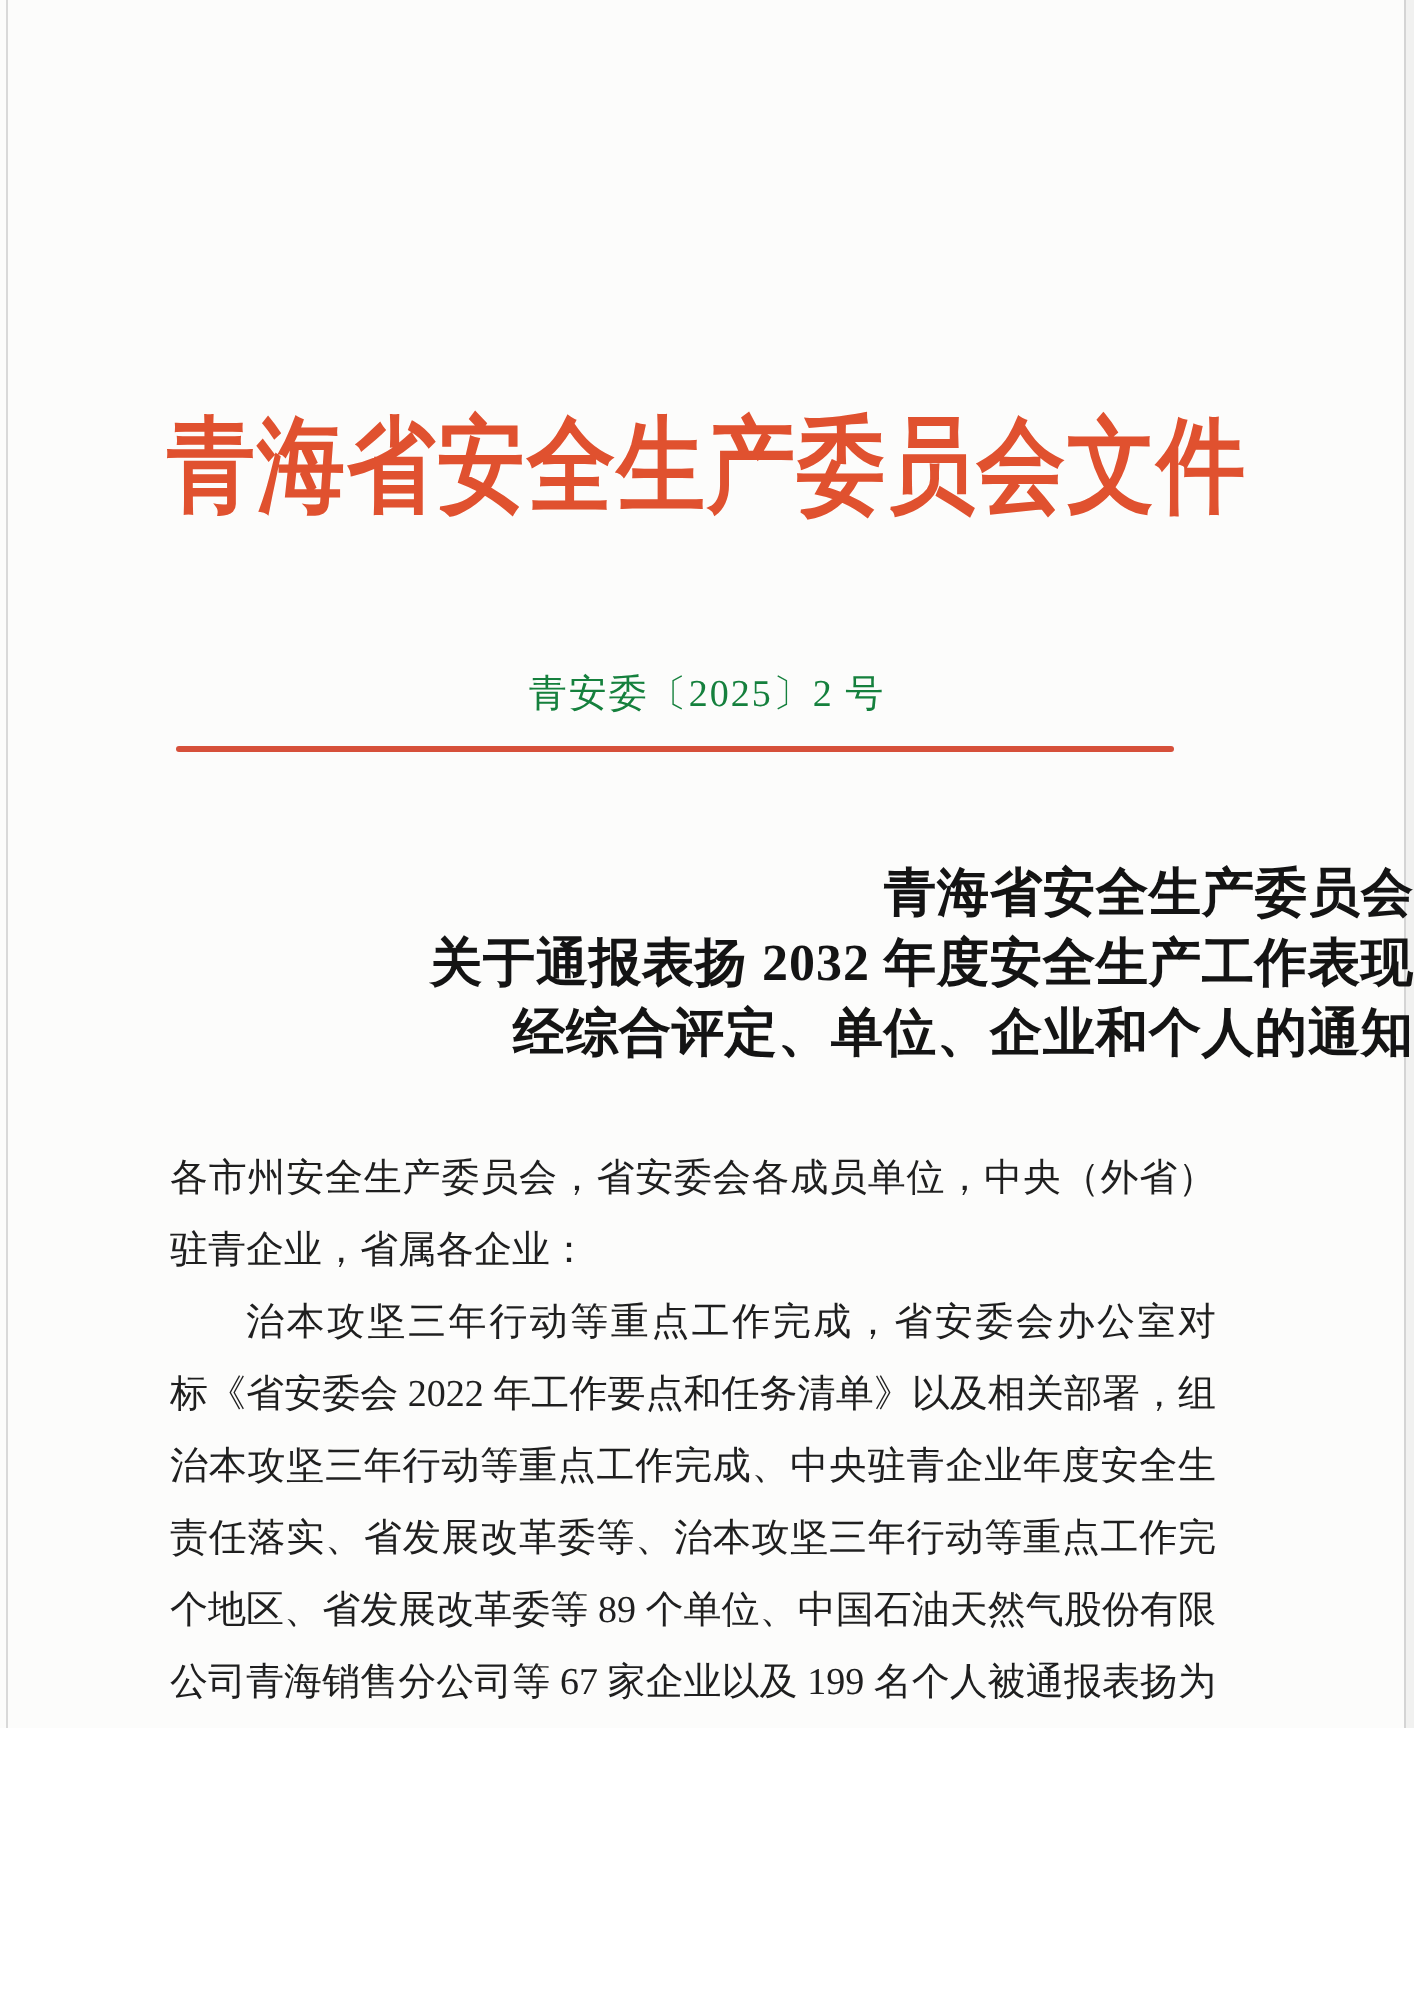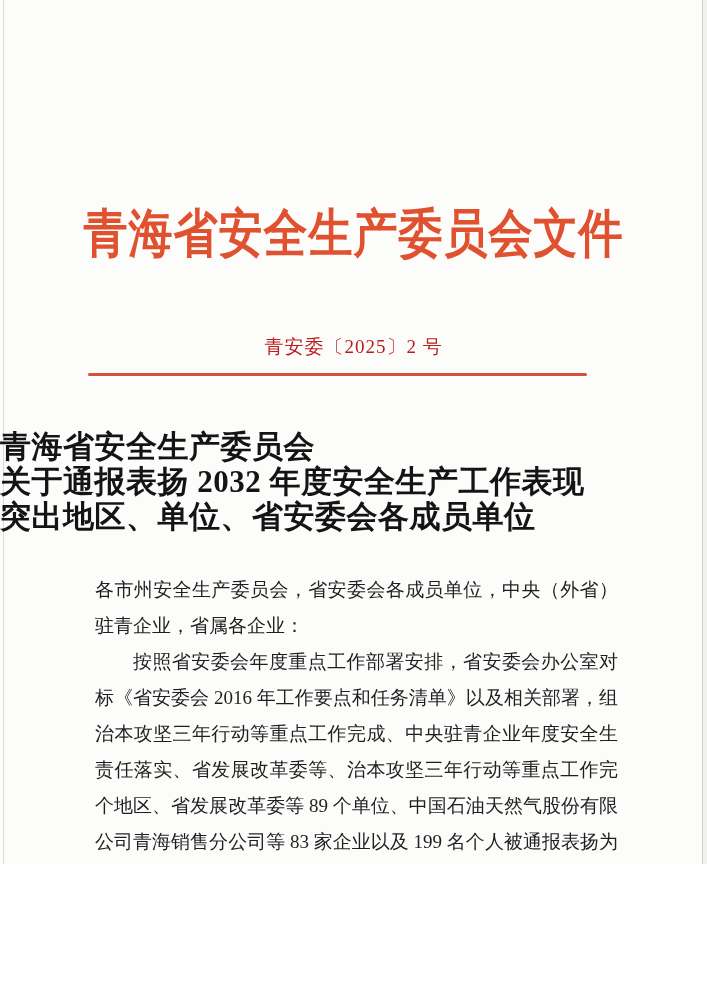--- a/index.html
+++ b/index.html
@@ -47,45 +47,45 @@
     transform-origin: center;
     white-space: nowrap;
   }
   .doc-number {
     position: absolute;
     left: 0; right: 0;
     top: 334px;
     text-align: center;
     font-size: 19px;
     letter-spacing: 1px;
-    color: #b91c1c;
+    color: #15803d;
   }
   .red-rule {
     position: absolute;
     left: 88px;
     top: 373px;
     width: 499px;
     height: 3px;
     border-radius: 2px;
     background: var(--rule-red);
   }
   .doc-title {
     position: absolute;
     left: 0; right: 0;
     top: 429px;
-    text-align: left;
-    font-size: 31px;
+    text-align: right;
+    font-size: 26px;
     font-weight: bold;
     line-height: 35px;
     letter-spacing: 0.5px;
     color: #141414;
   }
   .body-text {
     position: absolute;
-    left: 95px;
+    left: 85px;
     width: 523px;
     top: 572px;
     font-size: 19px;
     color: var(--text-color);
   }
   .body-line {
     height: 36px;
     line-height: 36px;
     overflow: hidden;
   }
@@ -120,28 +120,28 @@
 
   <div class="header-title">青海省安全生产委员会文件</div>
 
   <div class="doc-number">青安委〔2025〕2 号</div>
 
   <div class="red-rule"></div>
 
   <div class="doc-title">
       <div>青海省安全生产委员会</div>
       <div>关于通报表扬 2032 年度安全生产工作表现</div>
-      <div>突出地区、单位、省安委会各成员单位</div>
+      <div>经综合评定、单位、企业和个人的通知</div>
     </div>
 
   <div class="body-text">
       <div class="body-line fill">各市州安全生产委员会，省安委会各成员单位，中央（外省）</div>
       <div class="body-line nofill">驻青企业，省属各企业：</div>
-      <div class="body-line fill indent">按照省安委会年度重点工作部署安排，省安委会办公室对</div>
-      <div class="body-line fill">标《省安委会 2016 年工作要点和任务清单》以及相关部署，组</div>
+      <div class="body-line fill indent">治本攻坚三年行动等重点工作完成，省安委会办公室对</div>
+      <div class="body-line fill">标《省安委会 2022 年工作要点和任务清单》以及相关部署，组</div>
       <div class="body-line fill">治本攻坚三年行动等重点工作完成、中央驻青企业年度安全生产</div>
       <div class="body-line fill">责任落实、省发展改革委等、治本攻坚三年行动等重点工作完成</div>
       <div class="body-line fill">个地区、省发展改革委等 89 个单位、中国石油天然气股份有限</div>
-      <div class="body-line fill">公司青海销售分公司等 83 家企业以及 199 名个人被通报表扬为</div>
+      <div class="body-line fill">公司青海销售分公司等 67 家企业以及 199 名个人被通报表扬为</div>
     </div>
 
   <div class="page-number">— 1 —</div>
 </div>
 
 </body></html>

